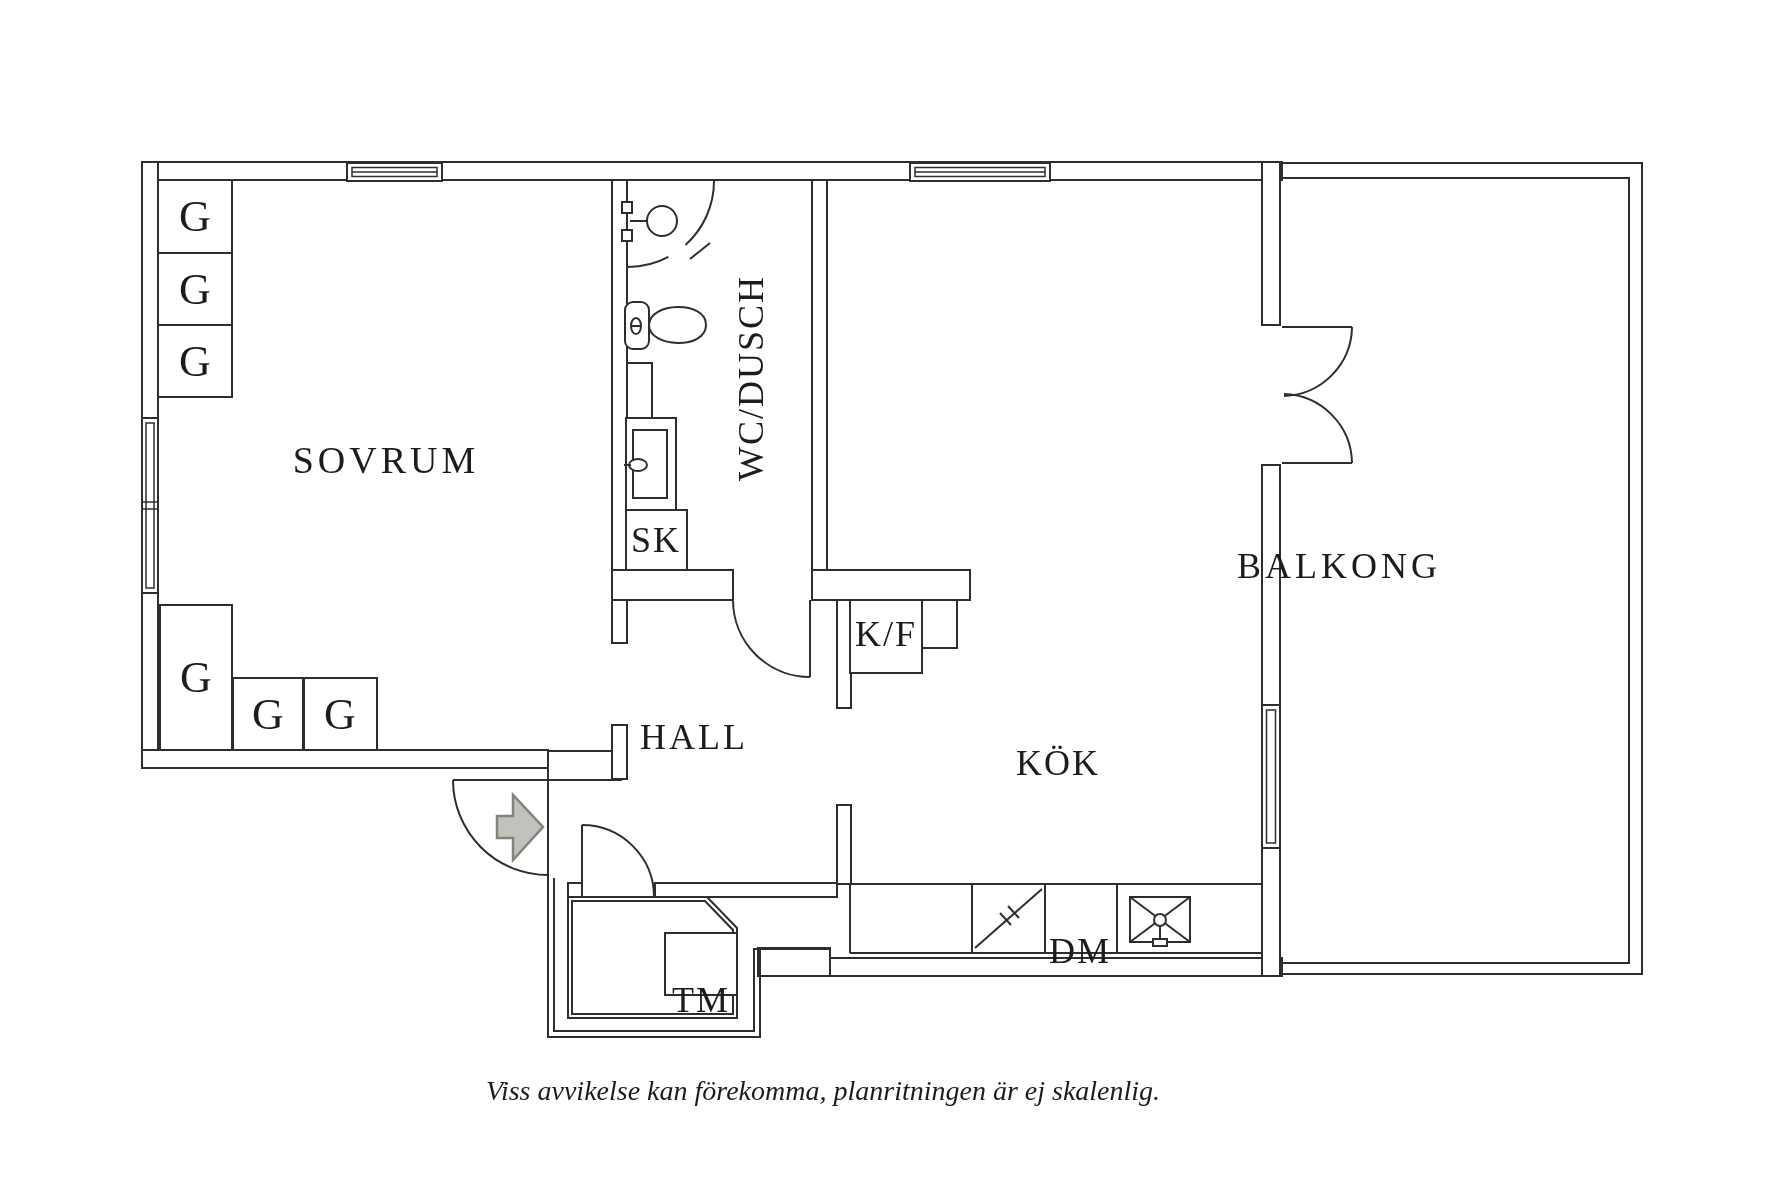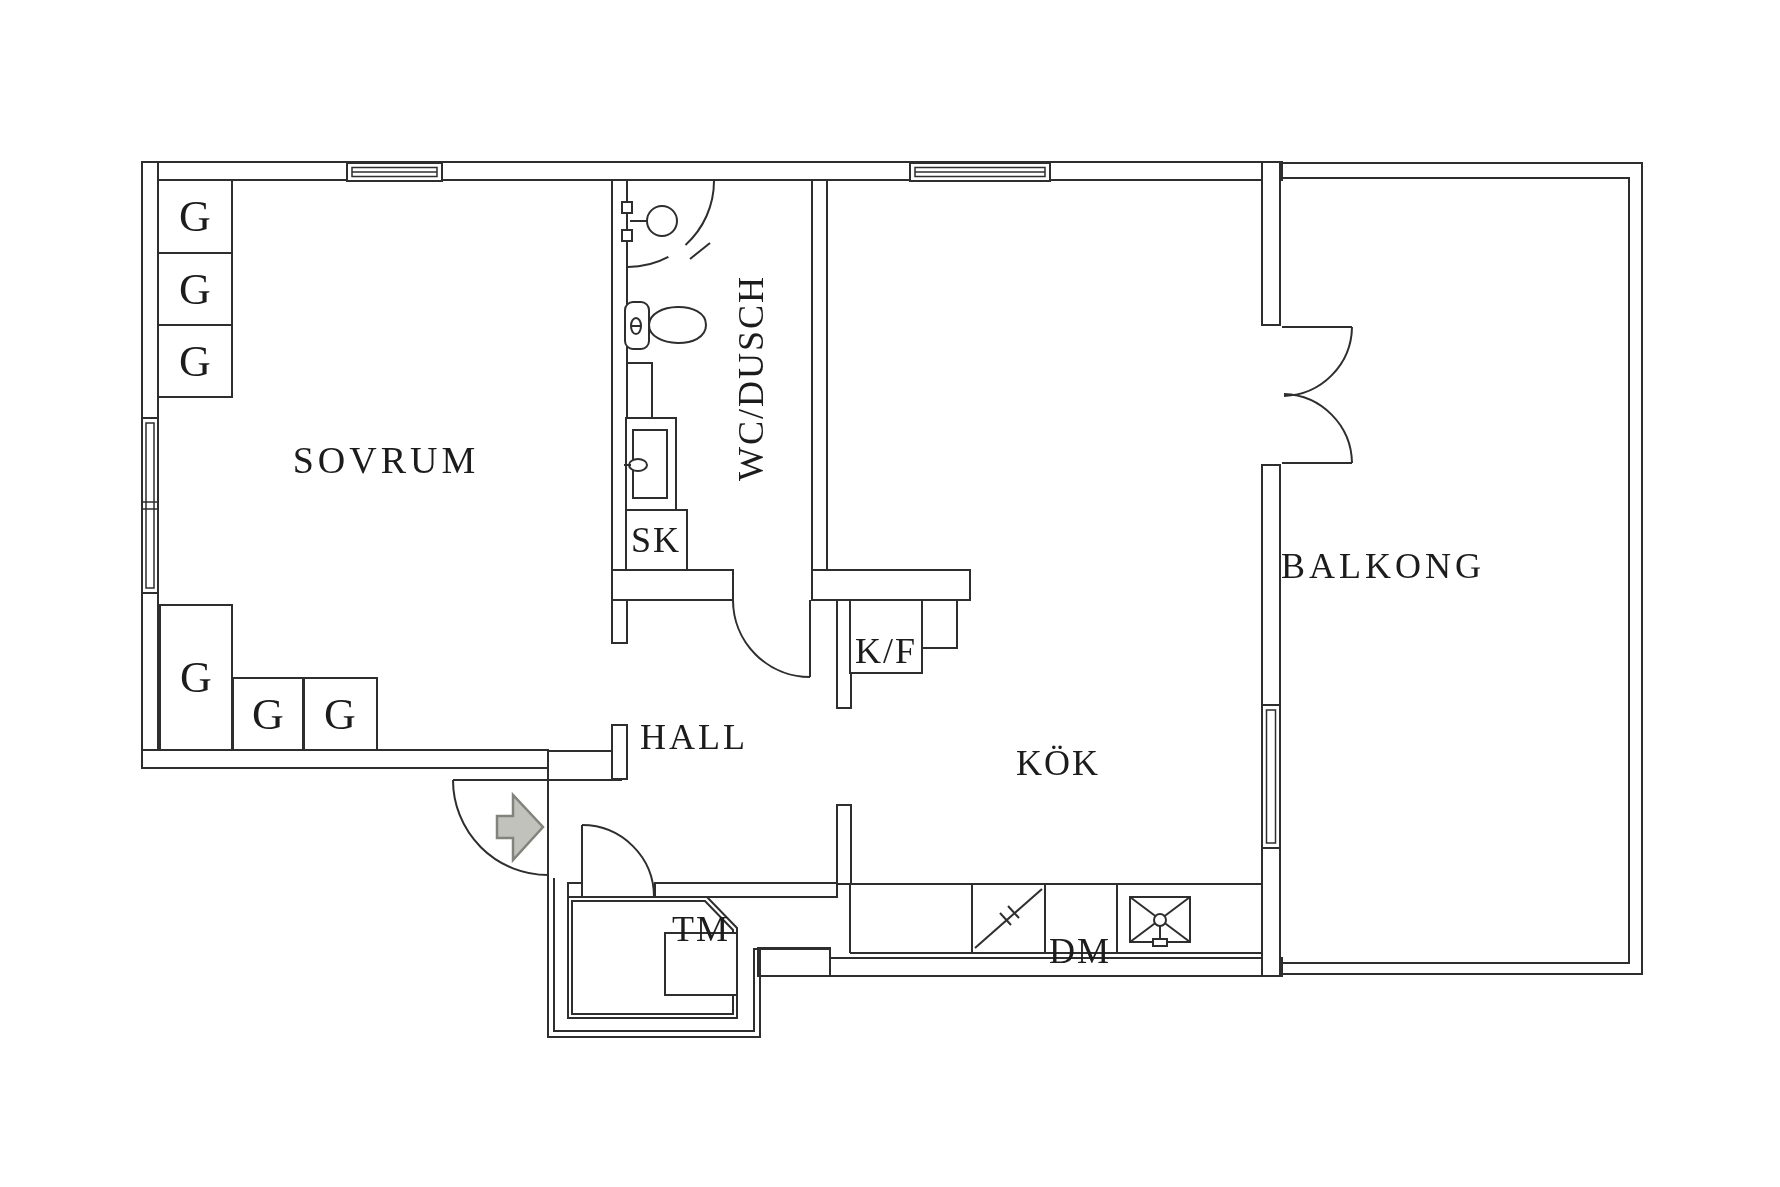--- a/index.html
+++ b/index.html
@@ -167,30 +167,31 @@
     </g>
 
     <rect x="665" y="933" width="72" height="62" fill="#ffffff"></rect>
 
     <path d="M497,816 L513,816 L513,795 L543,827 L513,860 L513,838 L497,838 Z" fill="#c2c2bd" stroke="#83837e" stroke-width="2.5"></path>
   </g>
 </svg>
 
 <div class="lbl room" style="left:386px;top:460px;">SOVRUM</div>
 <div class="lbl small rot" style="left:751px;top:378px;letter-spacing:2px;">WC/DUSCH</div>
-<div class="lbl room" style="left:1383px;top:566px;font-size:36px;">BALKONG</div>
+<div class="lbl room" style="left:1339px;top:566px;font-size:36px;">BALKONG</div>
 <div class="lbl small" style="left:694px;top:737px;letter-spacing:3px;">HALL</div>
 <div class="lbl small" style="left:1058px;top:763px;text-align:center;">KÖK</div>
 
 <div class="lbl gl" style="left:195px;top:216px;">G</div>
 <div class="lbl gl" style="left:195px;top:289px;">G</div>
 <div class="lbl gl" style="left:195px;top:361px;">G</div>
 <div class="lbl gl" style="left:196px;top:677px;">G</div>
 <div class="lbl gl" style="left:268px;top:714px;">G</div>
 <div class="lbl gl" style="left:340px;top:714px;">G</div>
 
 <div class="lbl small" style="left:656px;top:540px;">SK</div>
-<div class="lbl small" style="left:886px;top:634px;margin-top:17px;">K/F</div>
+<div class="lbl small" style="left:886px;top:634px;">K/F</div>
 <div class="lbl small" style="left:1080px;top:951px;">DM</div>
-<div class="lbl small" style="left:701px;top:929px;text-align:center;">TM</div>
+<div class="lbl small" style="left:701px;top:1000px;text-align:center;">TM</div>
 
+<div class="lbl disclaimer" style="left:823px;top:1091px;">Viss avvikelse kan förekomma, planritningen är ej skalenlig.</div>
 
 </div>
 
 </body></html>

